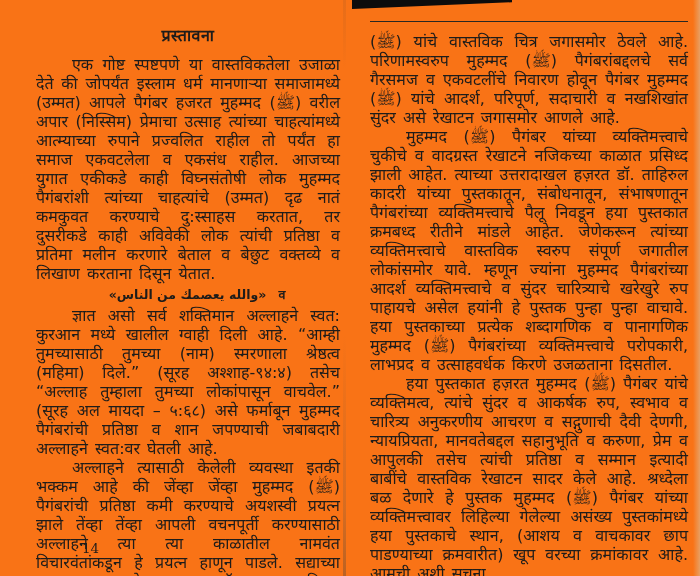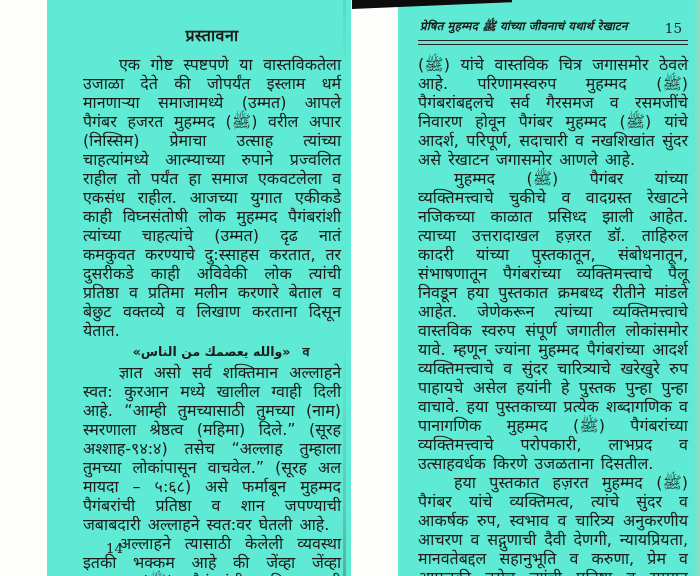--- a/index.html
+++ b/index.html
@@ -5,21 +5,21 @@
   html,body{margin:0;padding:0;}
   body{
     width:700px;height:576px;
     background:#fdfdfc;
     font-family:"DejaVu Sans", sans-serif;
     color:#1e1c1a;
     overflow:hidden;
     position:relative;
   }
   .book{position:absolute;inset:0;display:flex;}
-  .page{box-sizing:border-box;overflow:hidden;position:relative;background:#5eead4;margin-left:47px;}
+  .page{box-sizing:border-box;overflow:hidden;position:relative;background:#f97316;}
   .page-left{width:350px;padding:24px 10px 0 36px;}
   .page-right{width:350px;padding:18px 12px 0 20px;}
 
   .heading{
     text-align:center;font-weight:bold;font-size:16px;
     margin:0 0 9px 0;letter-spacing:.5px;
   }
   .para{
     font-size:16px;line-height:19px;text-align:justify;
     margin:0;text-indent:36px;word-spacing:2px;
@@ -84,28 +84,24 @@
     </div>
 
     <p class="para">ज्ञात असो सर्व शक्तिमान अल्लाहने स्वत: कुरआन मध्ये खालील ग्वाही दिली आहे. “आम्ही तुमच्यासाठी तुमच्या (नाम) स्मरणाला श्रेष्ठत्व (महिमा) दिले.” (सूरह अश्शाह-९४:४) तसेच “अल्लाह तुम्हाला तुमच्या लोकांपासून वाचवेल.” (सूरह अल मायदा – ५:६८) असे फर्माबून मुहम्मद पैगंबरांची प्रतिष्ठा व शान जपण्याची जबाबदारी अल्लाहने स्वत:वर घेतली आहे.</p>
 
     <p class="para">अल्लाहने त्यासाठी केलेली व्यवस्था इतकी भक्कम आहे की जेंव्हा जेंव्हा मुहम्मद (ﷺ) पैगंबरांची प्रतिष्ठा कमी करण्याचे अयशस्वी प्रयत्न झाले तेंव्हा तेंव्हा आपली वचनपूर्ती करण्यासाठी अल्लाहने त्या त्या काळातील नामवंत विचारवंतांकडून हे प्रयत्न हाणून पाडले. सद्याच्या काळात हज़रत शेखुल इस्लाम डॉ. मुहम्मद ताहिरुल कादरी यांना अल्लाहने आपल्या कृपेने असे वरदान दिले आहे की त्यांनी मुहम्मद (ﷺ) पैगंबरांची प्रतिष्ठा, सन्मान, महिमा व लौकिक यांचे रक्षण करण्यासाठी आपल्या विद्वत्तापूर्ण, सुसंस्कृत, सप्रमाण व ओघवत्या शैलीत पैगंबर मुहम्मद</p>
 
     <div class="pagenum-left">14</div>
   </div>
 
   <div class="page page-right">
-    <div class="header-row">
-      <span class="header-title">प्रेषित मुहम्मद ﷺ यांच्या जीवनाचं यथार्थ रेखाटन</span>
-      <span class="header-pagenum">15</span>
-    </div>
     <div class="header-rule2"></div>
 
     <div class="rp-body">
-      <p class="para continuation">(ﷺ) यांचे वास्तविक चित्र जगासमोर ठेवले आहे. परिणामस्वरुप मुहम्मद (ﷺ) पैगंबरांबद्दलचे सर्व गैरसमज व रसमजींचे निवारण होवून पैगंबर मुहम्मद (ﷺ) यांचे आदर्श, परिपूर्ण, सदाचारी व नखशिखांत सुंदर असे रेखाटन जगासमोर आणले आहे.</p>
+      <p class="para continuation">(ﷺ) यांचे वास्तविक चित्र जगासमोर ठेवले आहे. परिणामस्वरुप मुहम्मद (ﷺ) पैगंबरांबद्दलचे सर्व गैरसमज व एकवटलींचे निवारण होवून पैगंबर मुहम्मद (ﷺ) यांचे आदर्श, परिपूर्ण, सदाचारी व नखशिखांत सुंदर असे रेखाटन जगासमोर आणले आहे.</p>
       <p class="para">मुहम्मद (ﷺ) पैगंबर यांच्या व्यक्तिमत्त्वाचे चुकीचे व वादग्रस्त रेखाटने नजिकच्या काळात प्रसिध्द झाली आहेत. त्याच्या उत्तरादाखल हज़रत डॉ. ताहिरुल कादरी यांच्या पुस्तकातून, संबोधनातून, संभाषणातून पैगंबरांच्या व्यक्तिमत्त्वाचे पैलू निवडून हया पुस्तकात क्रमबध्द रीतीने मांडले आहेत. जेणेकरून त्यांच्या व्यक्तिमत्त्वाचे वास्तविक स्वरुप संपूर्ण जगातील लोकांसमोर यावे. म्हणून ज्यांना मुहम्मद पैगंबरांच्या आदर्श व्यक्तिमत्त्वाचे व सुंदर चारित्र्याचे खरेखुरे रुप पाहायचे असेल हयांनी हे पुस्तक पुन्हा पुन्हा वाचावे. हया पुस्तकाच्या प्रत्येक शब्दागणिक व पानागणिक मुहम्मद (ﷺ) पैगंबरांच्या व्यक्तिमत्त्वाचे परोपकारी, लाभप्रद व उत्साहवर्धक किरणे उजळताना दिसतील.</p>
       <p class="para">हया पुस्तकात हज़रत मुहम्मद (ﷺ) पैगंबर यांचे व्यक्तिमत्व, त्यांचे सुंदर व आकर्षक रुप, स्वभाव व चारित्र्य अनुकरणीय आचरण व सद्गुणाची दैवी देणगी, न्यायप्रियता, मानवतेबद्दल सहानुभूति व करुणा, प्रेम व आपुलकी तसेच त्यांची प्रतिष्ठा व सम्मान इत्यादी बाबींचे वास्तविक रेखाटन सादर केले आहे. श्रध्देला बळ देणारे हे पुस्तक मुहम्मद (ﷺ) पैगंबर यांच्या व्यक्तिमत्त्वावर लिहिल्या गेलेल्या असंख्य पुस्तकांमध्ये हया पुस्तकाचे स्थान, (आशय व वाचकावर छाप पाडण्याच्या क्रमवारीत) खूप वरच्या क्रमांकावर आहे. आमची अशी सूचना</p>
     </div>
   </div>
 
 </div>
 
 <div class="binding-shadow"></div>
 <div class="gutter-shadow"></div>
 <div class="page-edge"></div>

